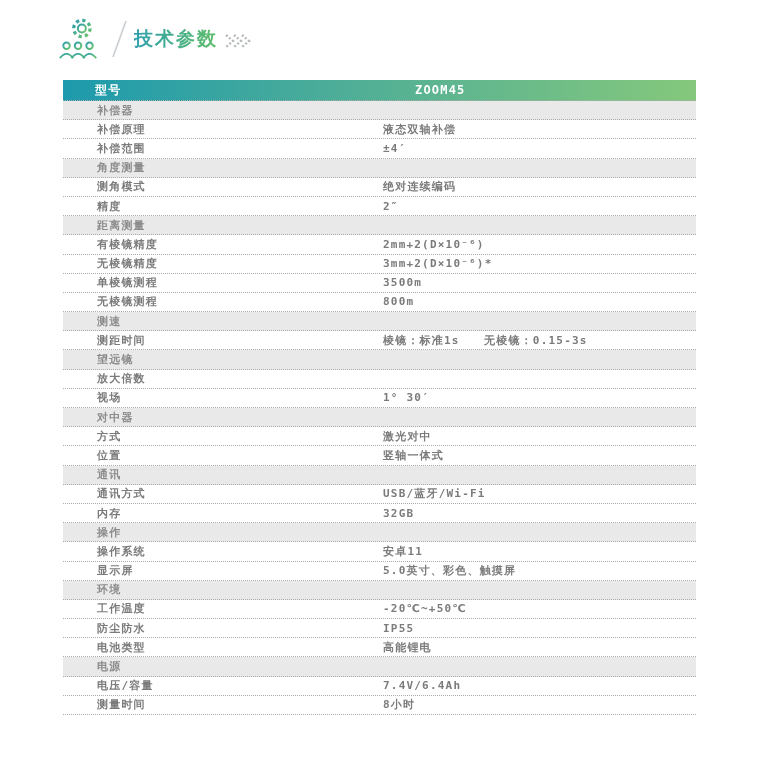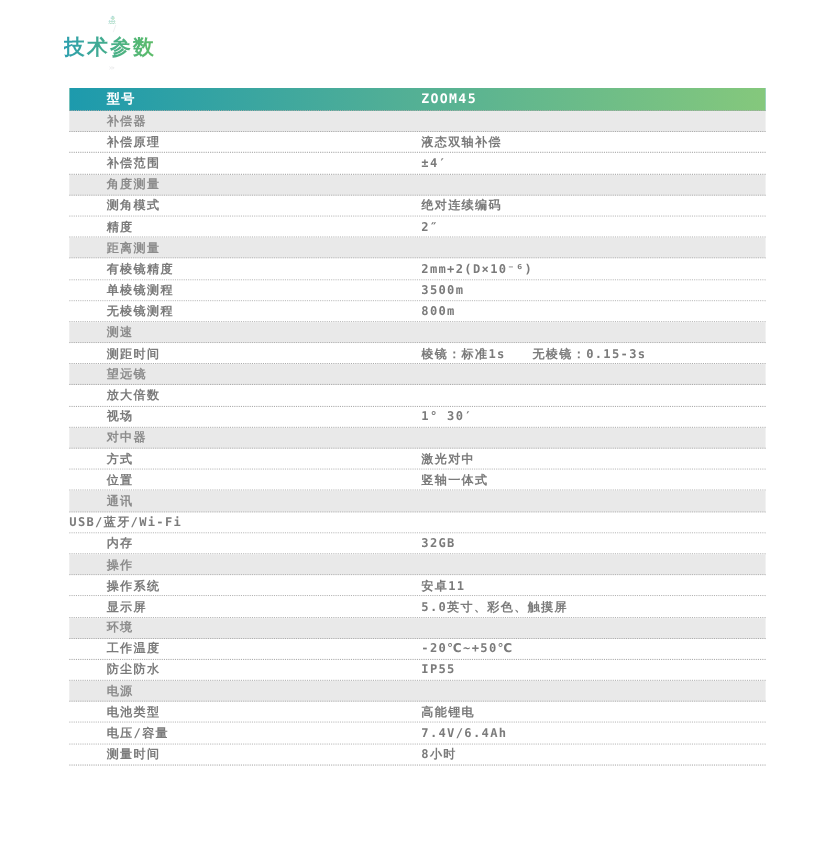--- a/index.html
+++ b/index.html
@@ -3,21 +3,21 @@
 <meta charset="utf-8">
 <style>
   html,body{margin:0;padding:0;background:#ffffff;}
   body{
     width:759px;height:778px;position:relative;overflow:hidden;
     font-family:"DejaVu Sans Mono","DejaVu Sans","Liberation Sans",sans-serif;
   }
   
   .page-header{
     position:absolute;left:56px;top:14px;height:50px;
-    display:flex;align-items:center;flex-direction:column;
+    display:flex;align-items:center;
   }
   .hdr-icon{width:46px;height:46px;display:block;}
   .hdr-slash{width:26px;height:44px;margin-left:4px;display:block;}
   .page-title{
     font-size:19px;font-weight:bold;letter-spacing:2px;margin:0 6px 0 2px;
     background:linear-gradient(90deg,#2d9fae,#5fbd67);
     -webkit-background-clip:text;background-clip:text;
     color:#3aa98e;-webkit-text-fill-color:transparent;
   }
   .hdr-arrows{width:30px;height:20px;display:block;margin-top:4px;}
@@ -33,21 +33,21 @@
     border-bottom:1px dotted #ababab;
   }
   .row{
     height:18.2px;display:flex;align-items:center;
     border-bottom:1px dotted #ababab;background:#ffffff;font-weight:bold;
   }
   .row.section{background:#e9e9e9;color:#8c8c8c;}
   .cell-label{width:320px;box-sizing:border-box;padding-left:34px;flex:none;
     white-space:nowrap;overflow:hidden;}
   .cell-value{flex:1;white-space:nowrap;overflow:hidden;}
-  .thead .cell-label,.thead .cell-value{padding-top:0;}
+  .thead .cell-label,.thead .cell-value{padding-top:0;padding-left:32px;}
 </style>
 </head>
 <body>
 
 <div class="page-header">
   <svg class="hdr-icon" viewBox="0 0 48 48">
     <defs>
       <linearGradient id="gi" x1="0" y1="0" x2="1" y2="1">
         <stop offset="0" stop-color="#2d9fae"></stop>
         <stop offset="1" stop-color="#6cc46a"></stop>
@@ -106,20 +106,24 @@
         <span class="cell-value">2″</span>
       </div>
       <div class="row section">
         <span class="cell-label">距离测量</span>
       </div>
       <div class="row">
         <span class="cell-label">有棱镜精度</span>
         <span class="cell-value">2mm+2(D×10⁻⁶)</span>
       </div>
       <div class="row">
+        <span class="cell-label">无棱镜精度</span>
+        <span class="cell-value">3mm+2(D×10⁻⁶)*</span>
+      </div>
+      <div class="row">
         <span class="cell-label">单棱镜测程</span>
         <span class="cell-value">3500m</span>
       </div>
       <div class="row">
         <span class="cell-label">无棱镜测程</span>
         <span class="cell-value">800m</span>
       </div>
       <div class="row section">
         <span class="cell-label">测速</span>
       </div>
@@ -145,20 +149,21 @@
         <span class="cell-value">激光对中</span>
       </div>
       <div class="row">
         <span class="cell-label">位置</span>
         <span class="cell-value">竖轴一体式</span>
       </div>
       <div class="row section">
         <span class="cell-label">通讯</span>
       </div>
       <div class="row">
+        <span class="cell-label">通讯方式</span>
         <span class="cell-value">USB/蓝牙/Wi-Fi</span>
       </div>
       <div class="row">
         <span class="cell-label">内存</span>
         <span class="cell-value">32GB</span>
       </div>
       <div class="row section">
         <span class="cell-label">操作</span>
       </div>
       <div class="row">
@@ -173,26 +178,26 @@
         <span class="cell-label">环境</span>
       </div>
       <div class="row">
         <span class="cell-label">工作温度</span>
         <span class="cell-value">-20℃~+50℃</span>
       </div>
       <div class="row">
         <span class="cell-label">防尘防水</span>
         <span class="cell-value">IP55</span>
       </div>
-      <div class="row section">
-        <span class="cell-label">电源</span>
-      </div>
       <div class="row">
         <span class="cell-label">电池类型</span>
         <span class="cell-value">高能锂电</span>
+      </div>
+      <div class="row section">
+        <span class="cell-label">电源</span>
       </div>
       <div class="row">
         <span class="cell-label">电压/容量</span>
         <span class="cell-value">7.4V/6.4Ah</span>
       </div>
       <div class="row">
         <span class="cell-label">测量时间</span>
         <span class="cell-value">8小时</span>
       </div>
     </div>

